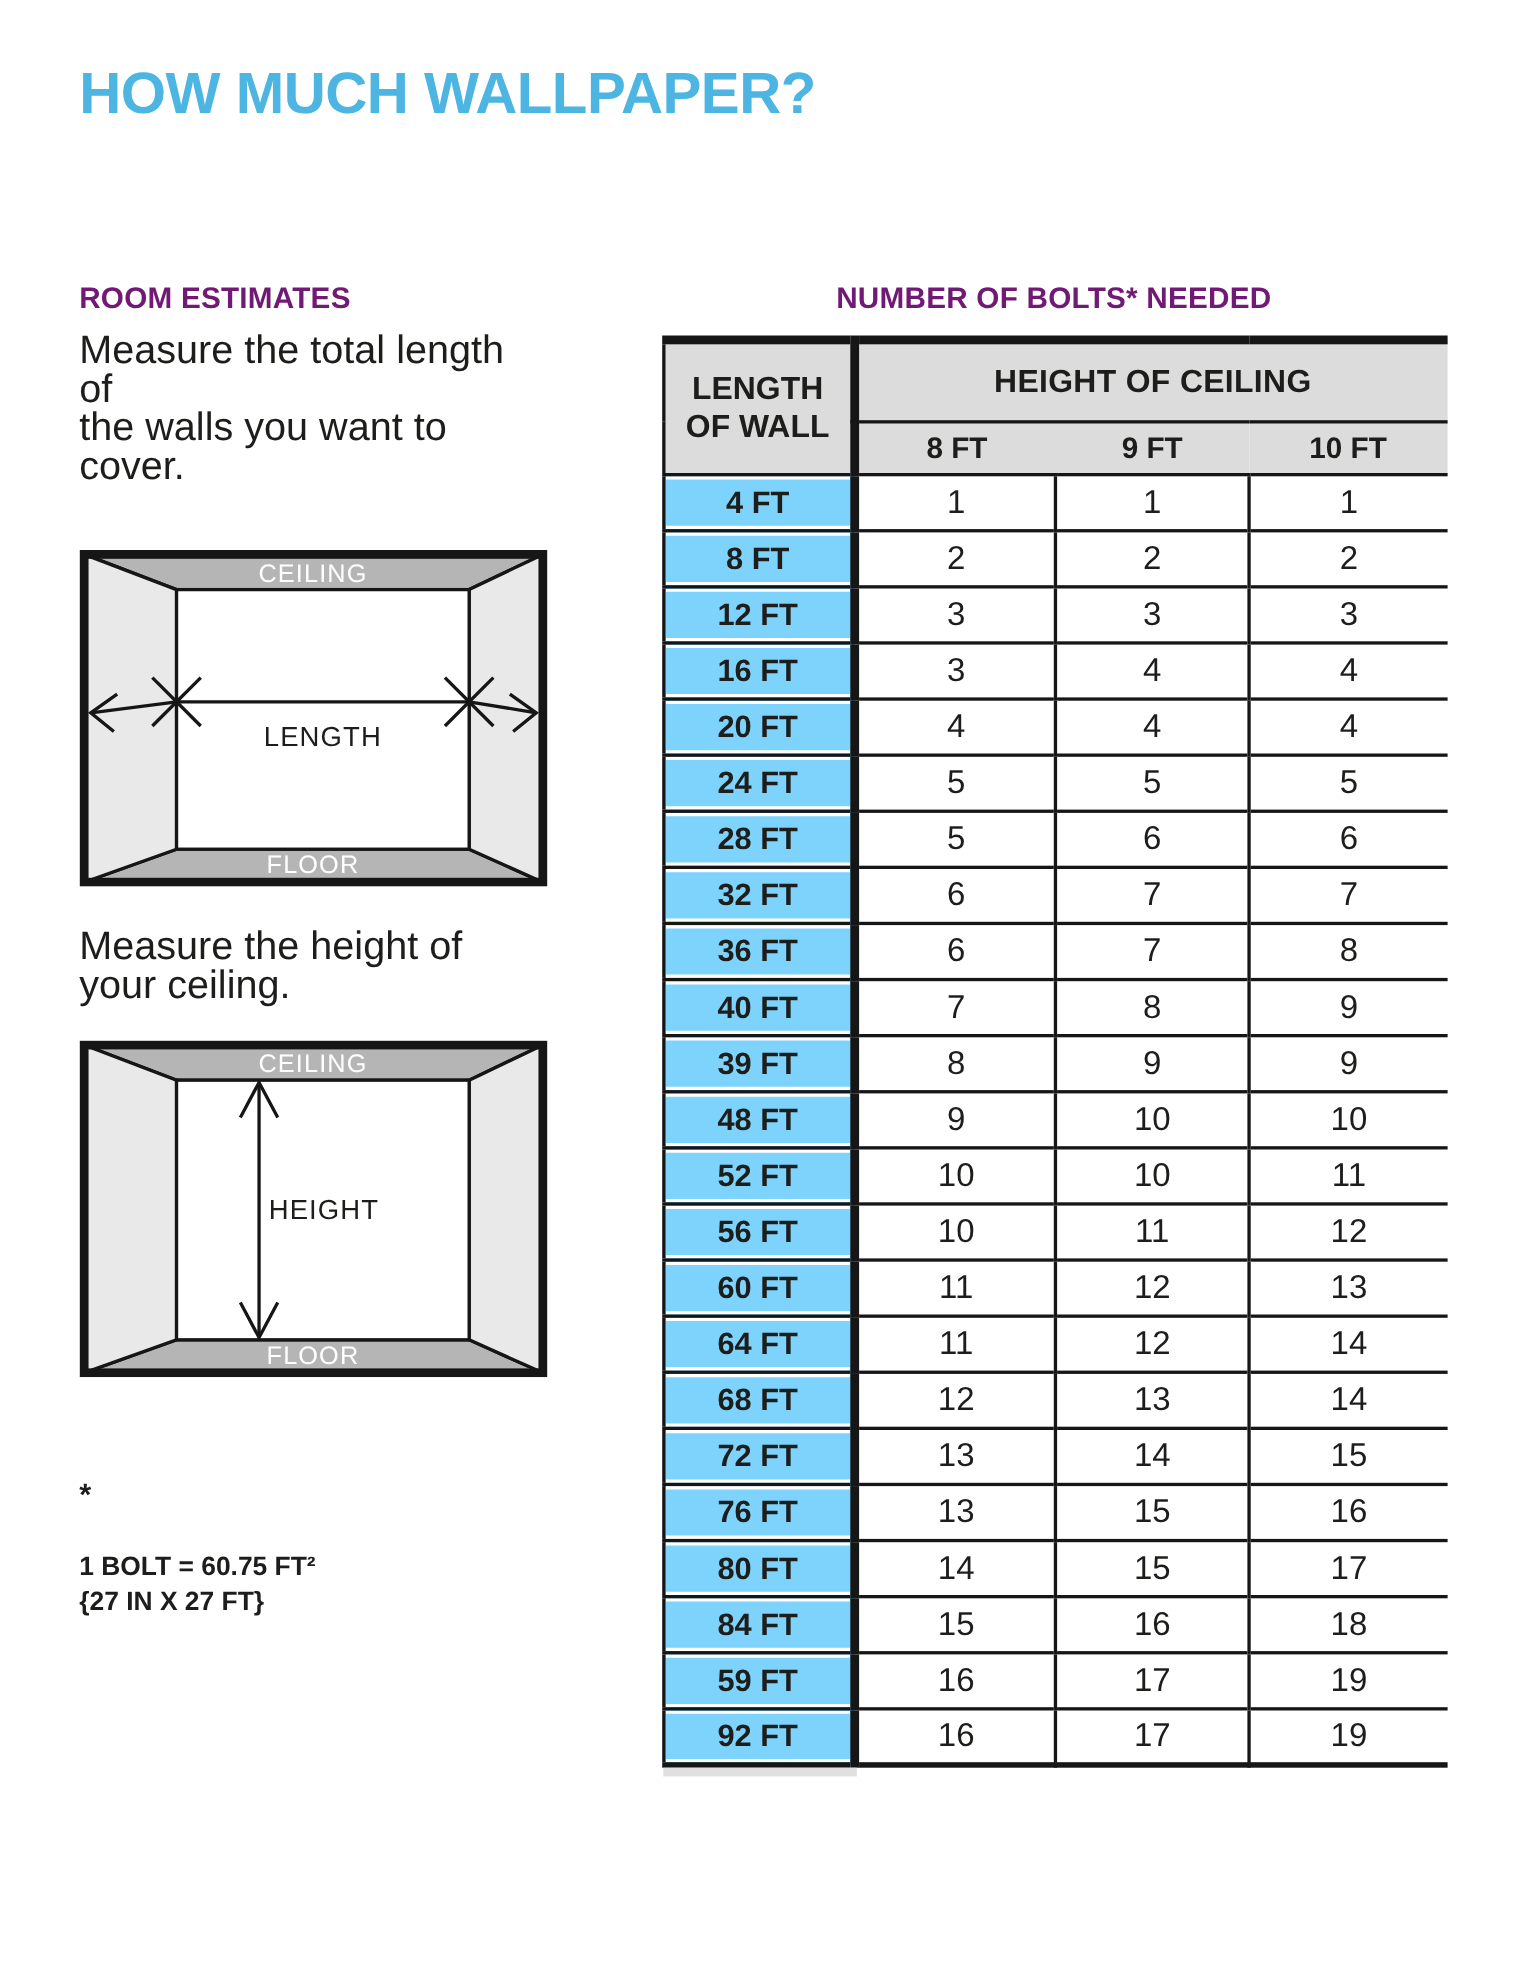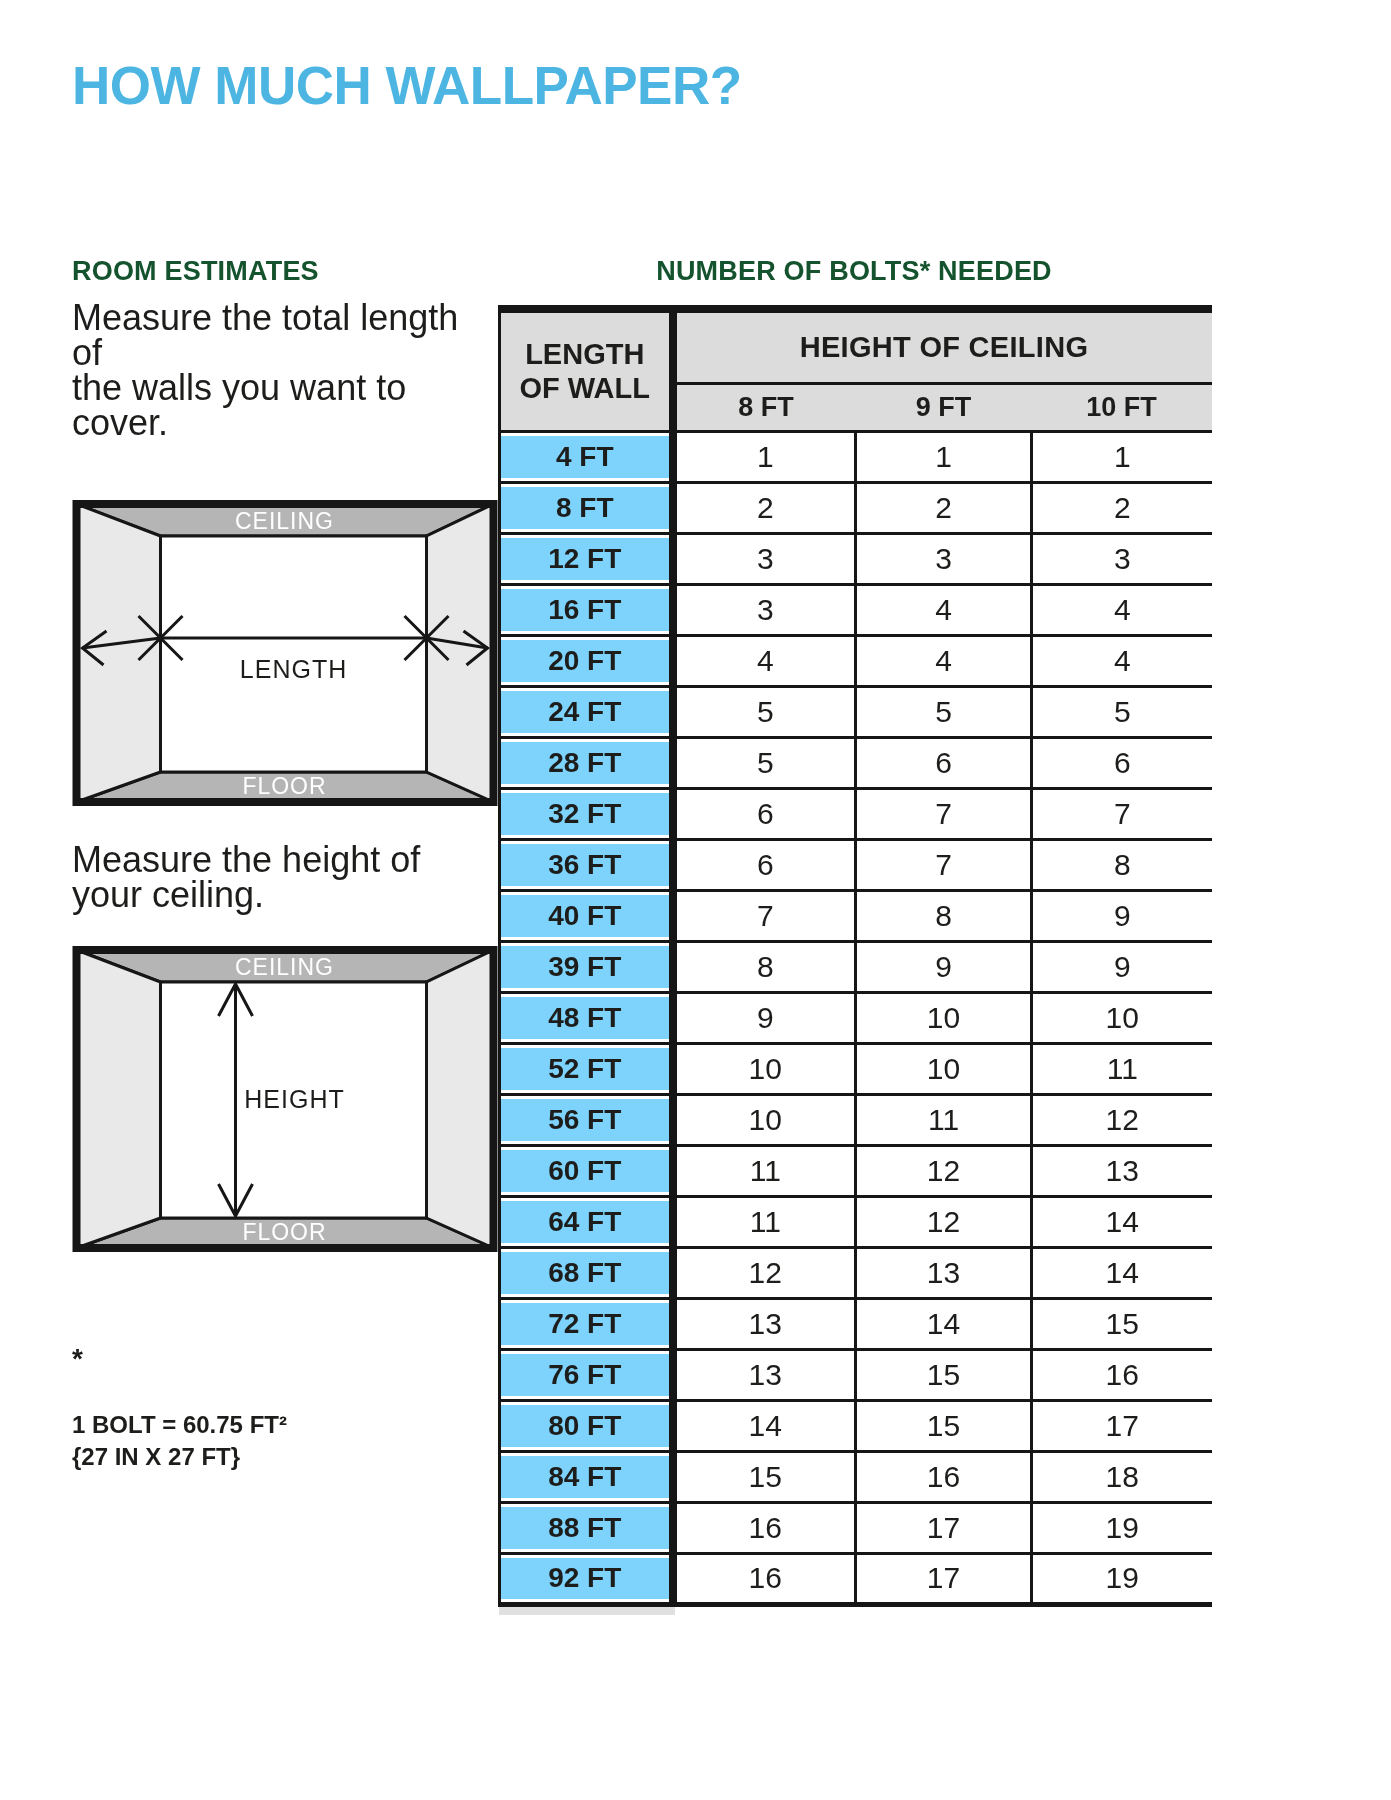--- a/index.html
+++ b/index.html
@@ -17,29 +17,29 @@
     margin: 0;
     font-size: 53px;
     line-height: 60px;
     font-weight: bold;
     letter-spacing: -0.5px;
     color: #4db5e2;
   }
 
   .columns { display: flex; margin-top: 138px; }
   .left-col  { width: 426px; flex: none; }
-  .right-col { width: 712px; flex: none; }
+  .right-col { width: 712px; flex: none; margin-left: 104px; }
 
   .section-heading {
     margin: 0;
     font-size: 27px;
     line-height: 34px;
     font-weight: bold;
     letter-spacing: 0.2px;
-    color: #14532d;
+    color: #701a75;
   }
   .right-col .section-heading { text-align: center; }
 
   .para {
     margin: 0;
     font-size: 36px;
     line-height: 35px;
     white-space: pre-line;
   }
   .para-1 { margin-top: 12px; }
@@ -338,21 +338,21 @@
         </tr>
 
         <tr>
           <th class="wall">84 FT</th>
           <td>15</td>
           <td>16</td>
           <td>18</td>
         </tr>
 
         <tr>
-          <th class="wall">88 FT</th>
+          <th class="wall">59 FT</th>
           <td>16</td>
           <td>17</td>
           <td>19</td>
         </tr>
 
         <tr>
           <th class="wall">92 FT</th>
           <td>16</td>
           <td>17</td>
           <td>19</td>

